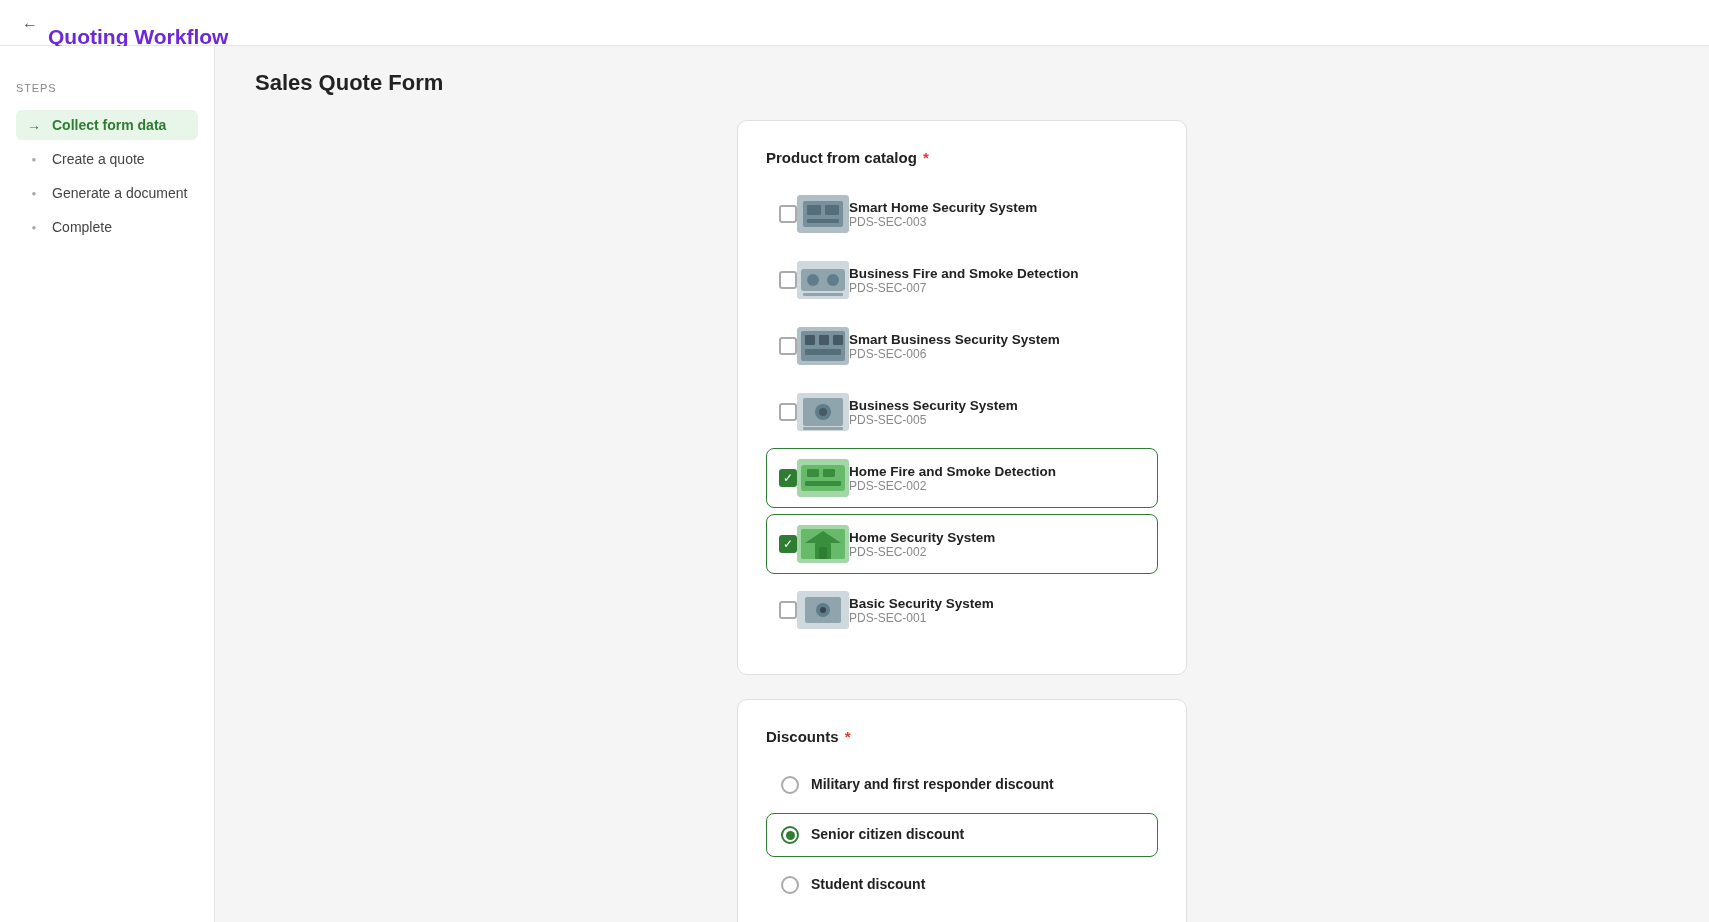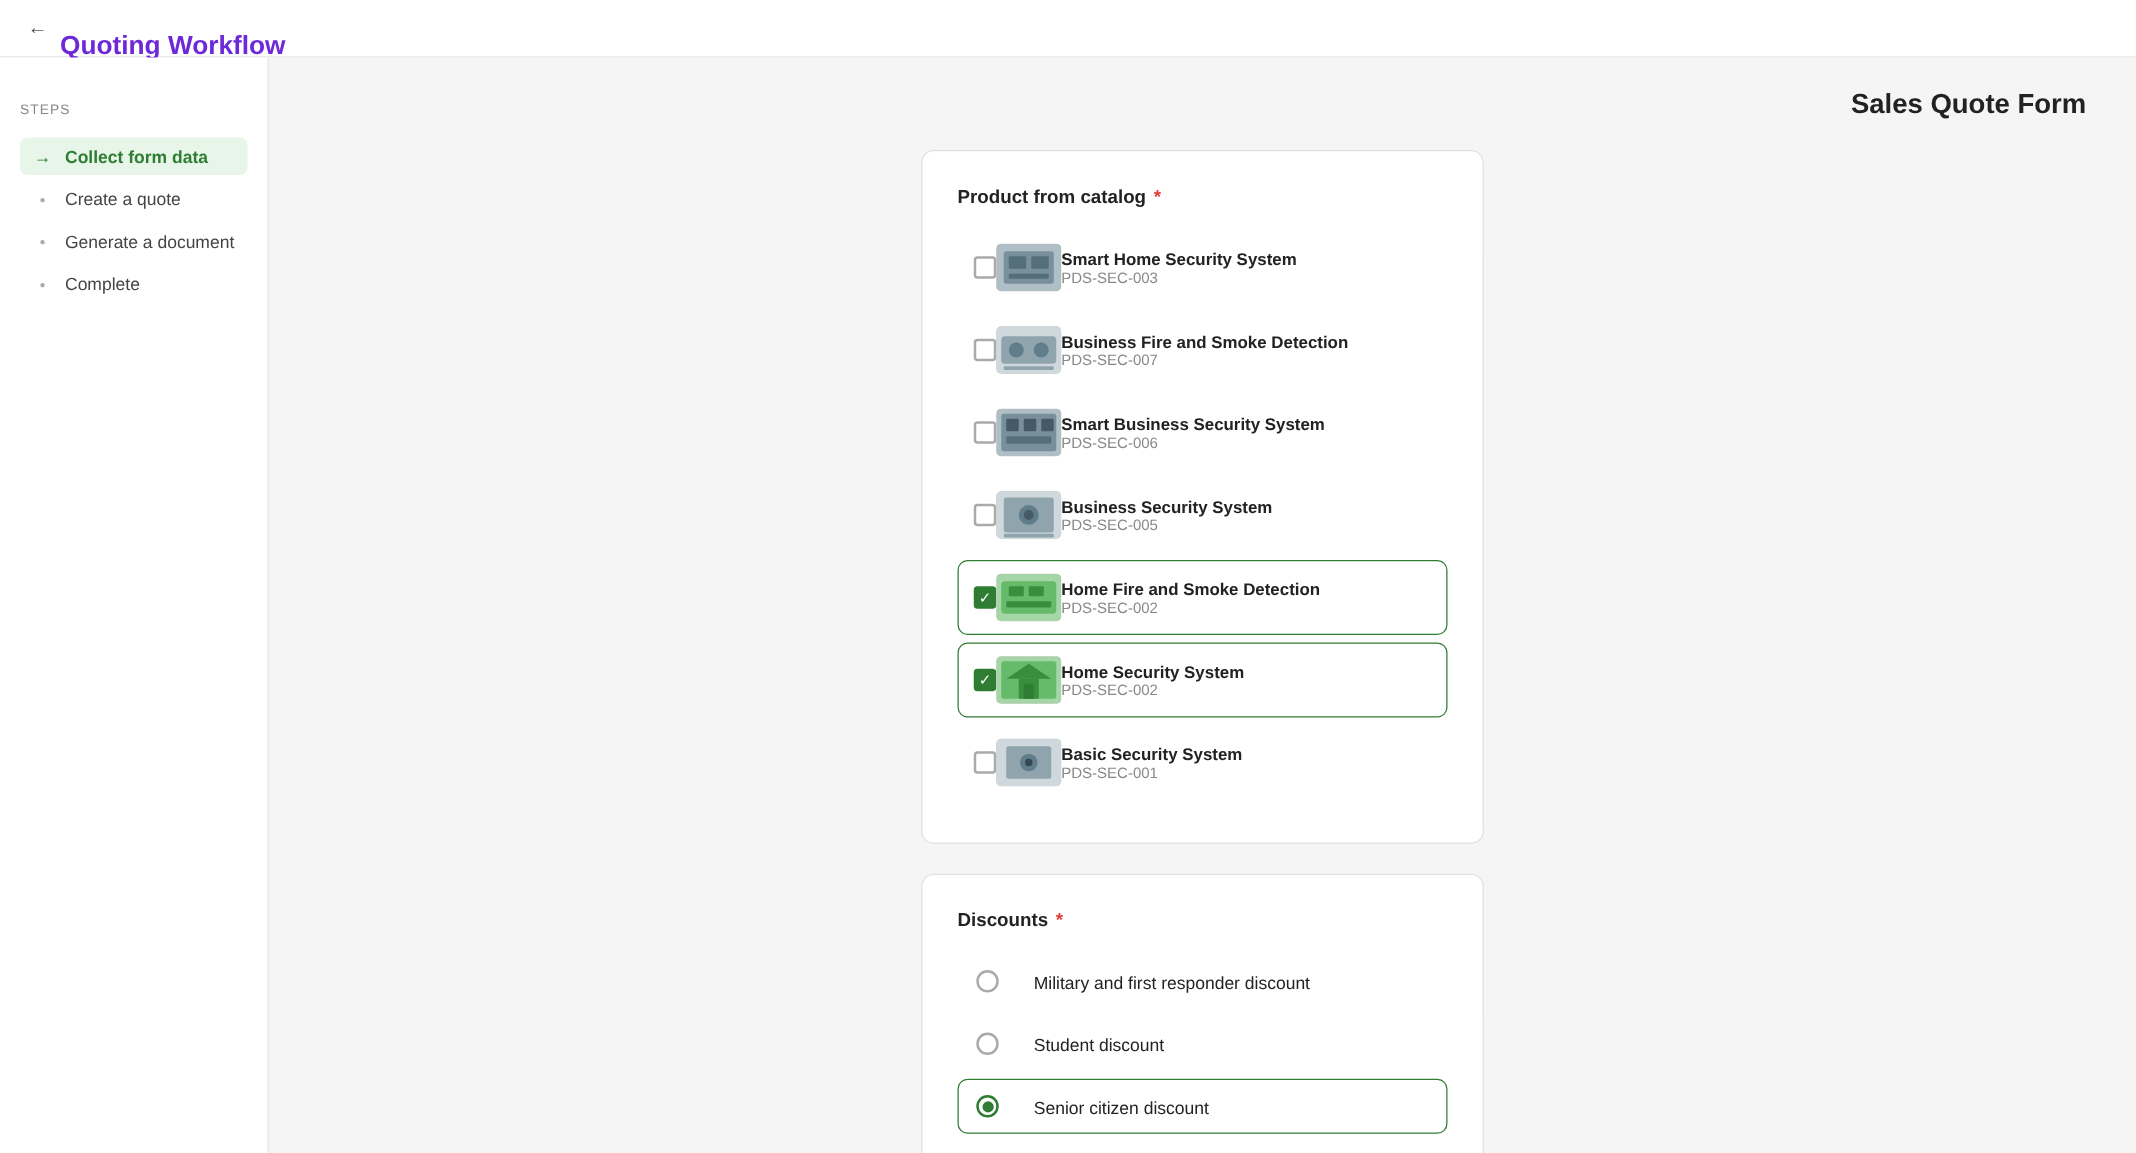--- a/index.html
+++ b/index.html
@@ -83,21 +83,21 @@
     .step-icon.dot { color: #aaa; font-size: 8px; }
 
     
     .content-area {
       flex: 1;
       padding: 24px 40px;
       overflow-y: auto;
     }
 
     .page-title {
-      text-align: right;
+      text-align: left;
       font-size: 22px;
       font-weight: 700;
       color: #222;
       margin-bottom: 24px;
     }
 
     
     .form-card {
       background: #fff;
       border-radius: 10px;
@@ -171,27 +171,28 @@
       color: #222;
     }
     .product-sku {
       font-size: 12px;
       color: #888;
     }
 
     
     .discount-item {
       display: flex;
-      align-items: flex-end;
-      gap: 28px;
+      align-items: flex-start;
+      gap: 12px;
       padding: 12px 14px;
       border-radius: 8px;
       margin-bottom: 6px;
       border: 1.5px solid transparent;
       cursor: pointer;
+      font-weight: bold;
     }
     .discount-item.selected {
       border-color: #2e7d32;
       background: #fff;
     }
 
     .radio-btn {
       width: 18px;
       height: 18px;
       border-radius: 50%;
@@ -377,24 +378,24 @@
     <div class="form-card">
       <div class="section-title">
         <span>Discounts</span><span class="required-star"> *</span>
       </div>
 
       <div class="discount-item">
         <div class="radio-btn"></div>
         <span class="discount-label">Military and first responder discount</span>
       </div>
 
+      <div class="discount-item selected">
+        <div class="radio-btn selected"></div>
+        <span class="discount-label">Senior citizen discount</span>
+      </div>
+
       <div class="discount-item">
         <div class="radio-btn"></div>
         <span class="discount-label">Student discount</span>
       </div>
-
-      <div class="discount-item selected">
-        <div class="radio-btn selected"></div>
-        <span class="discount-label">Senior citizen discount</span>
-      </div>
     </div>
   </div>
 </div>
 
 </body></html>

